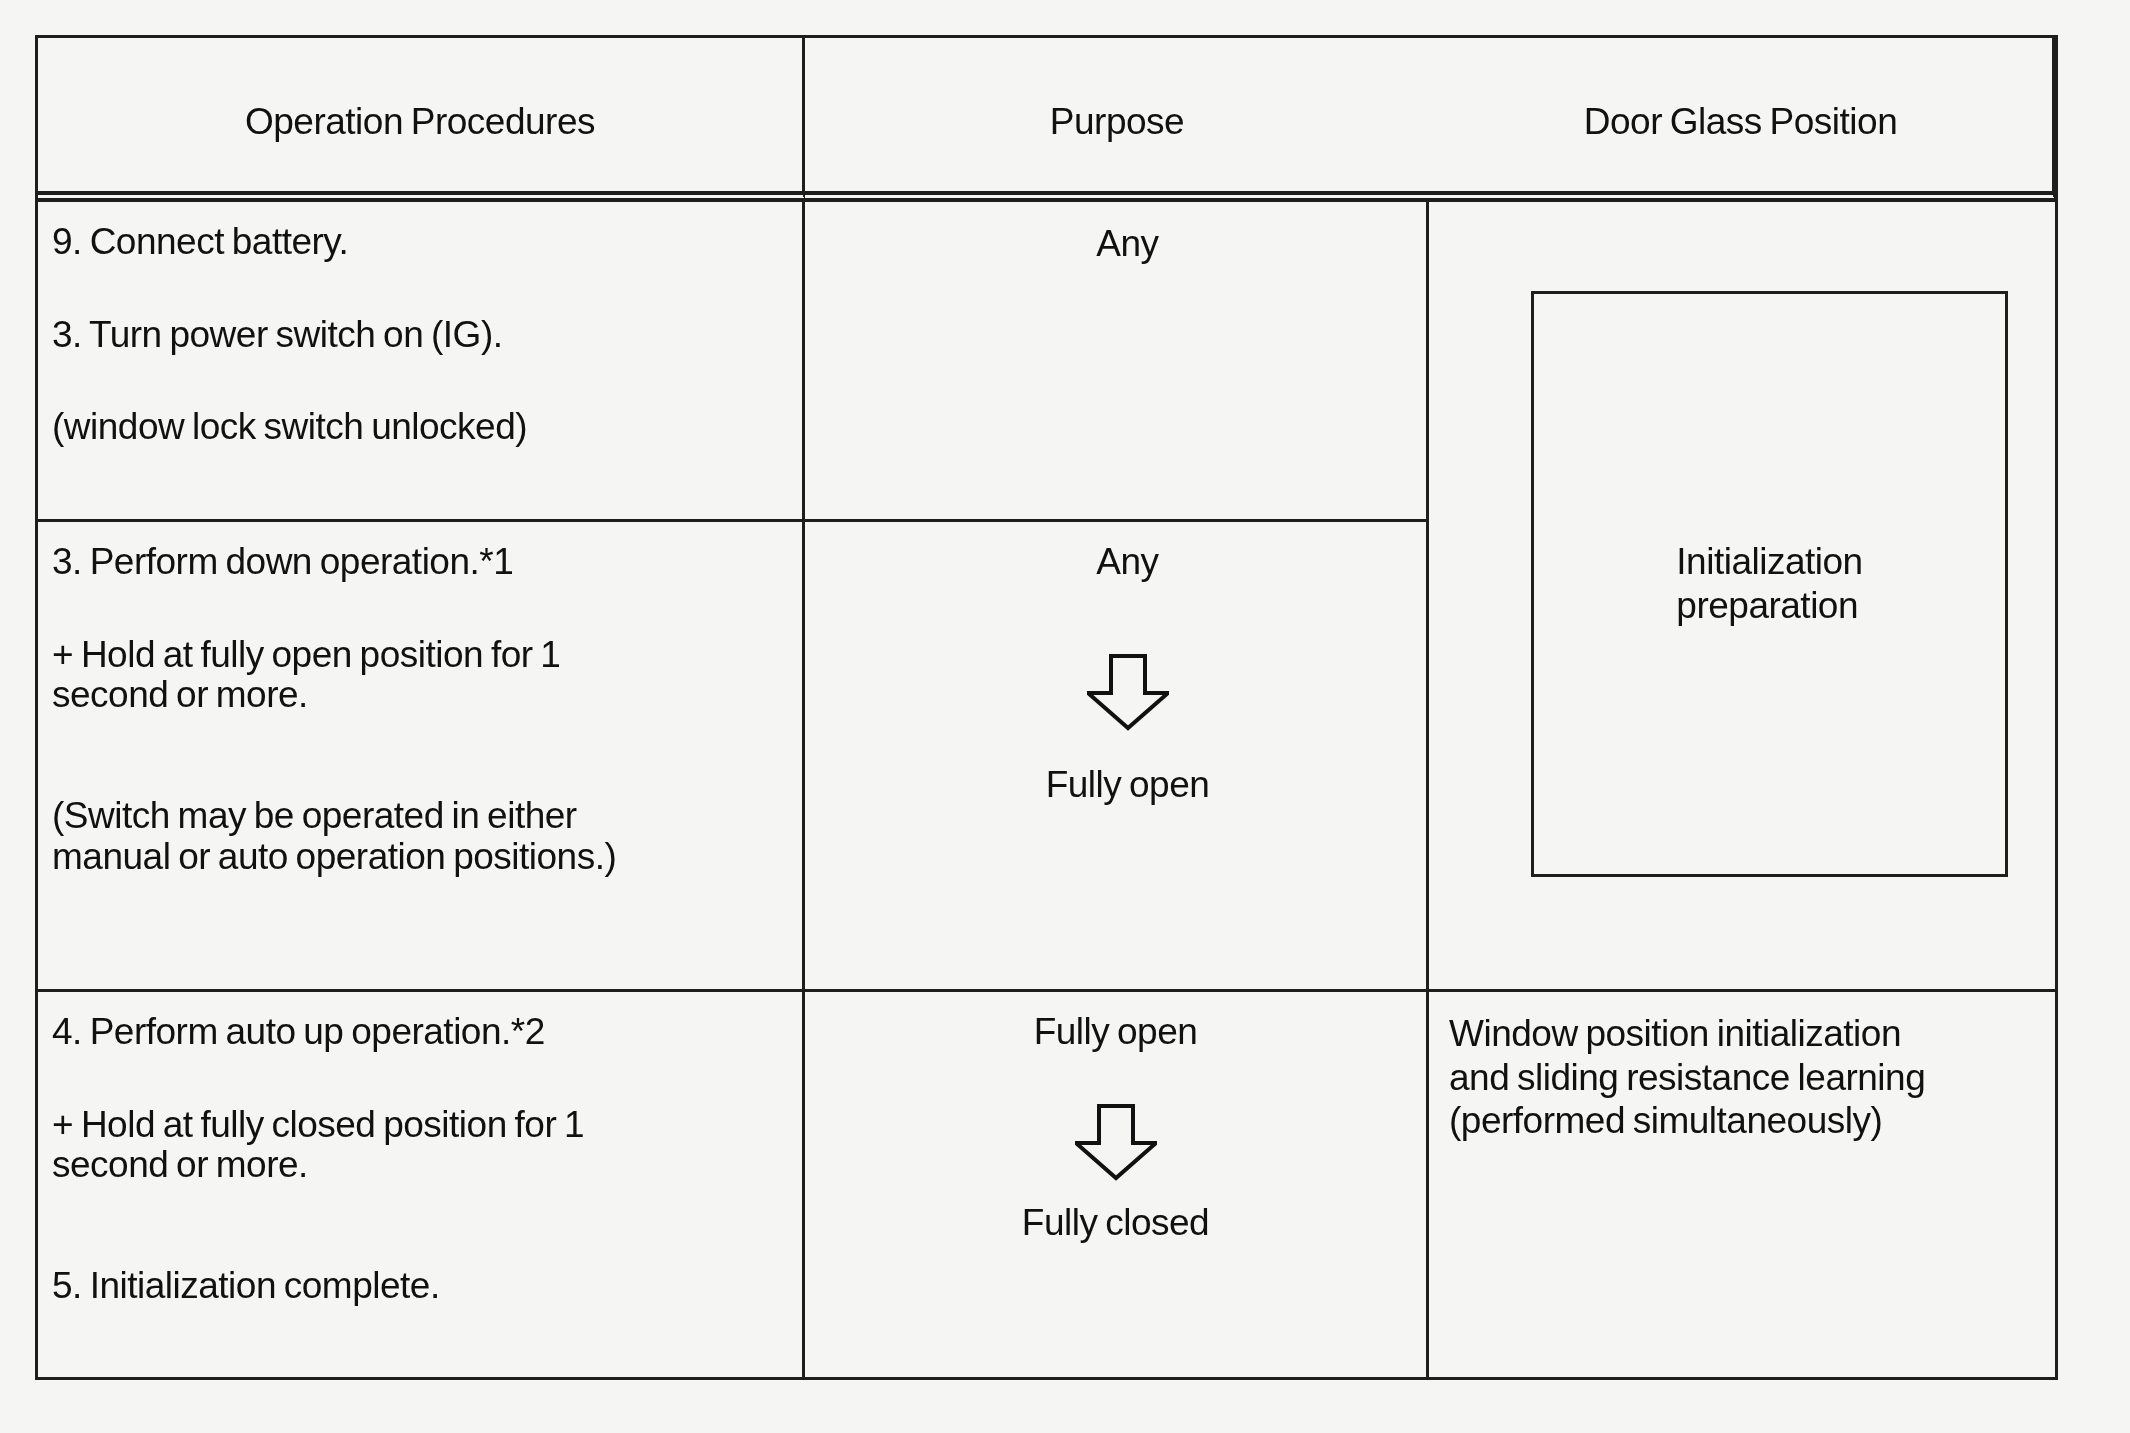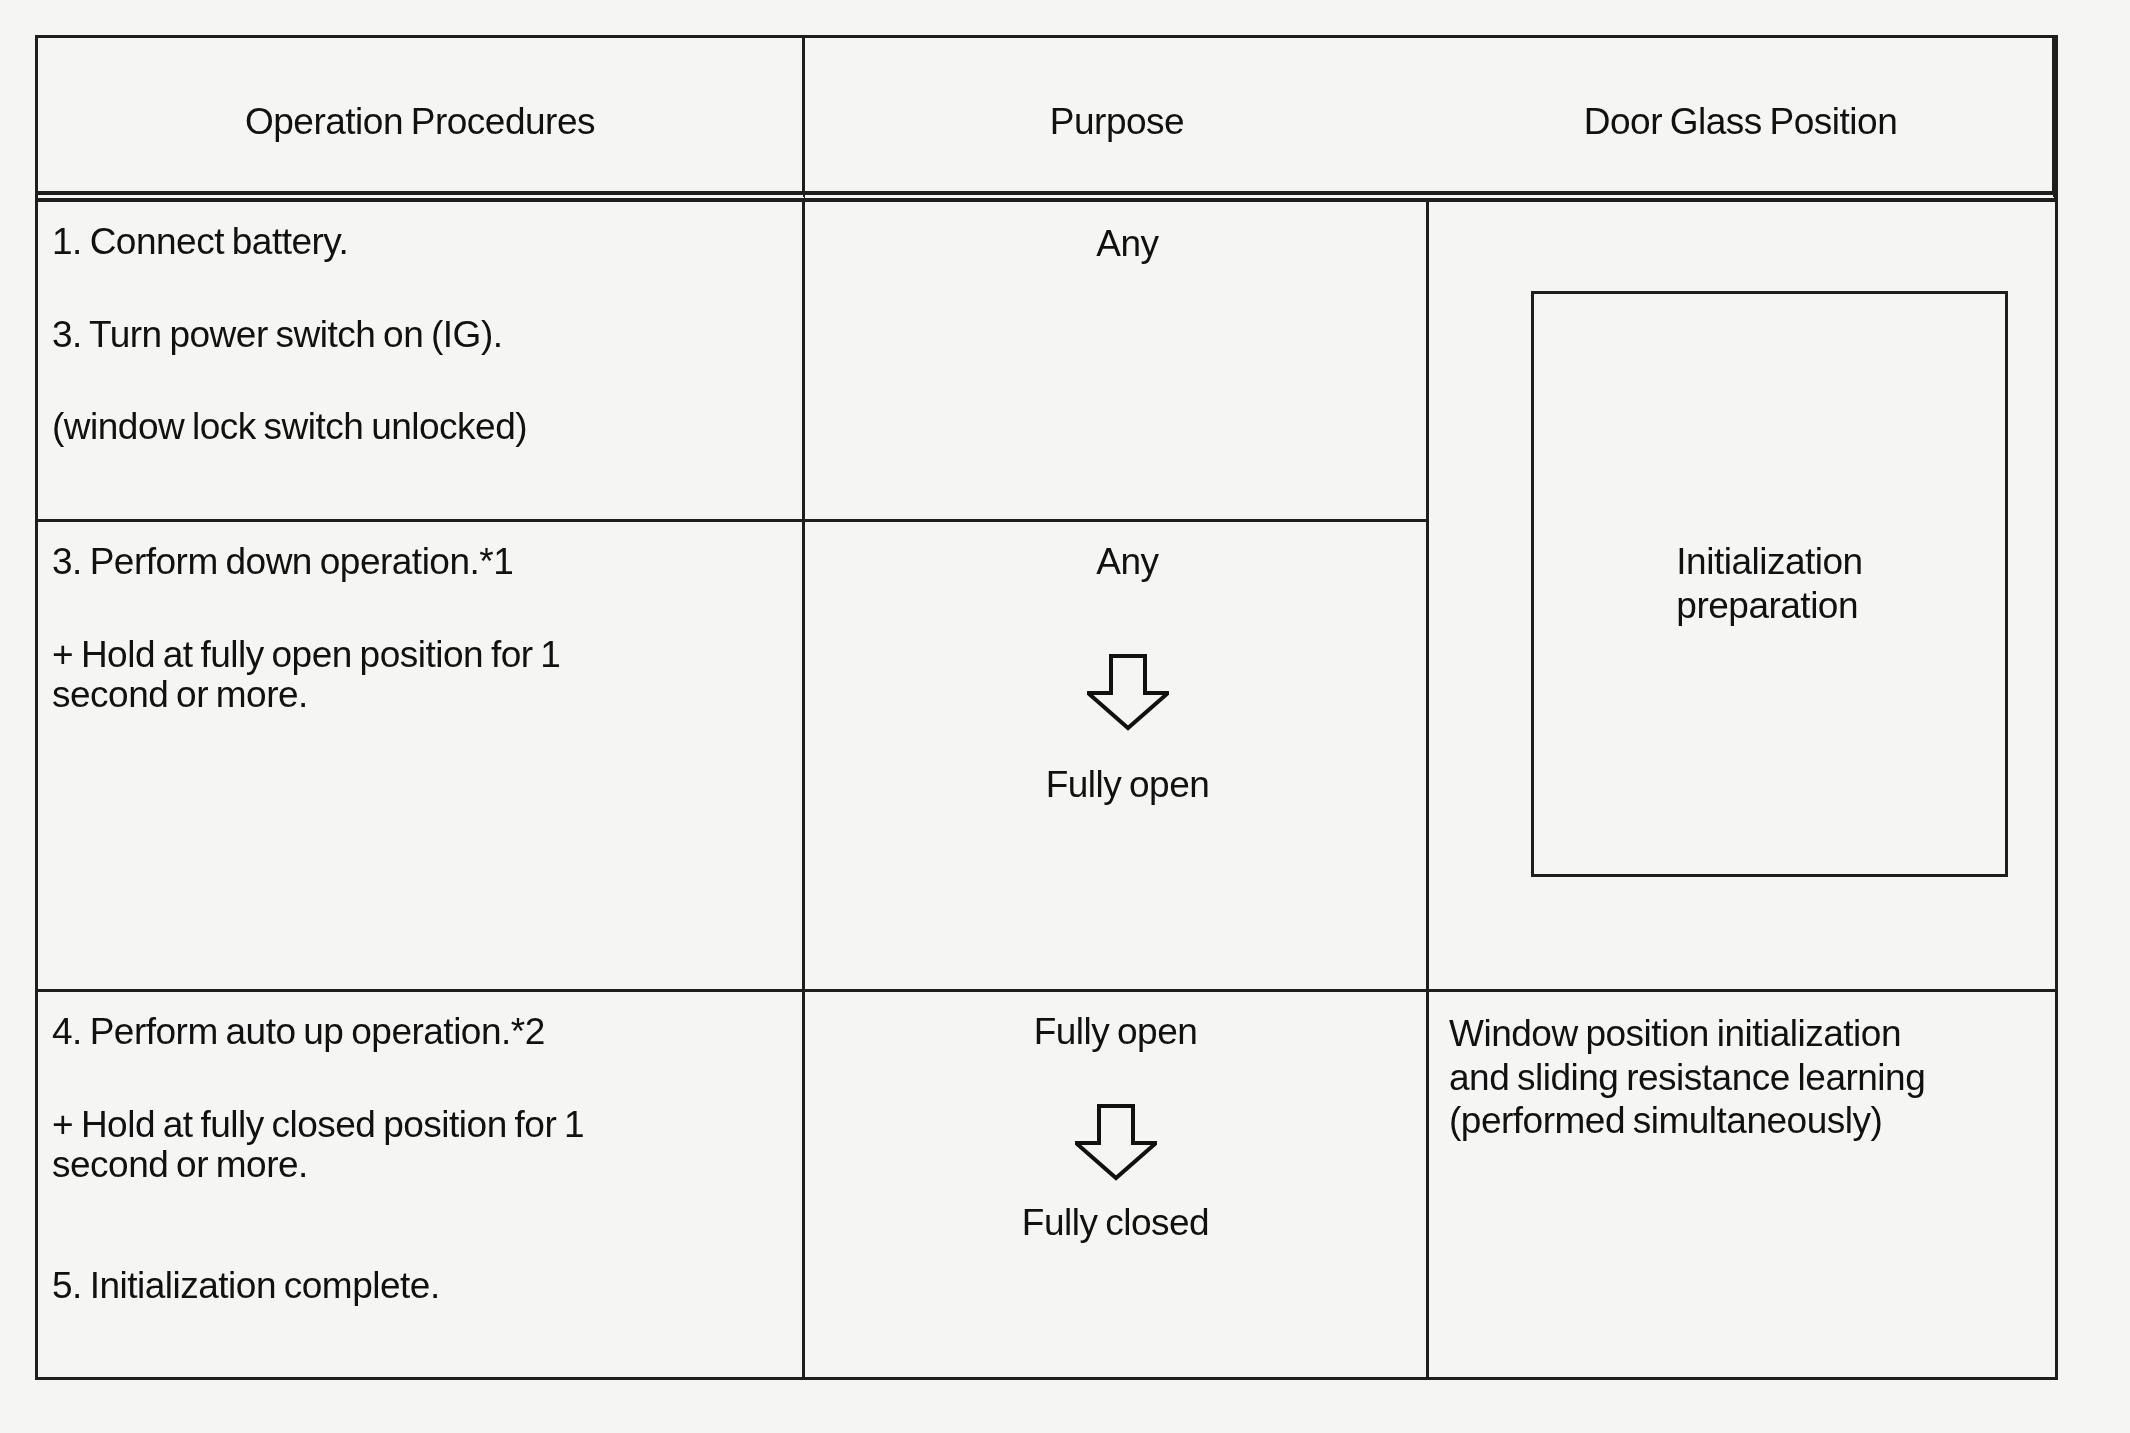--- a/index.html
+++ b/index.html
@@ -79,39 +79,41 @@
     <span>Operation Procedures</span>
   </div>
   <div class="cell hdr">
     <span>Purpose</span>
   </div>
   <div class="cell hdr br">
     <span>Door Glass Position</span>
   </div>
 
   <div class="cell op-cell br bb">
-    <p>1. Connect battery.</p>
+    <p>9. Connect battery.</p>
     <p>3. Turn power switch on (IG).</p>
     <p>(window lock switch unlocked)</p>
   </div>
   <div class="cell pos-cell row1 br bb">
     <span class="pos-label">Any</span>
   </div>
 
   <div class="cell purpose-merged">
     <div class="purpose-box">
       <div class="inner">Initialization
 preparation</div>
     </div>
   </div>
 
   <div class="cell op-cell br bb">
     <p>3. Perform down operation.*1</p>
     <p class="gap-lg">+ Hold at fully open position for 1
 second or more.</p>
+    <p>(Switch may be operated in either
+manual or auto operation positions.)</p>
   </div>
   <div class="cell pos-cell br bb">
     <span class="pos-label">Any</span>
     <svg class="block-arrow arrow-wrap arrow-r2" width="82" height="78" viewBox="0 0 82 78">
       <polygon points="24,3 58,3 58,40 81,40 41,75 1,40 24,40" fill="#f5f5f4" stroke="#111" stroke-width="4" stroke-linejoin="miter"></polygon>
     </svg>
     <span class="to-label-r2">Fully open</span>
   </div>
 
   <div class="cell op-cell br">

